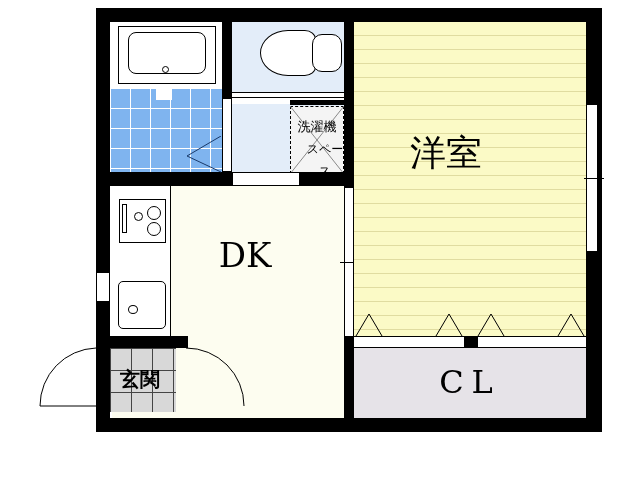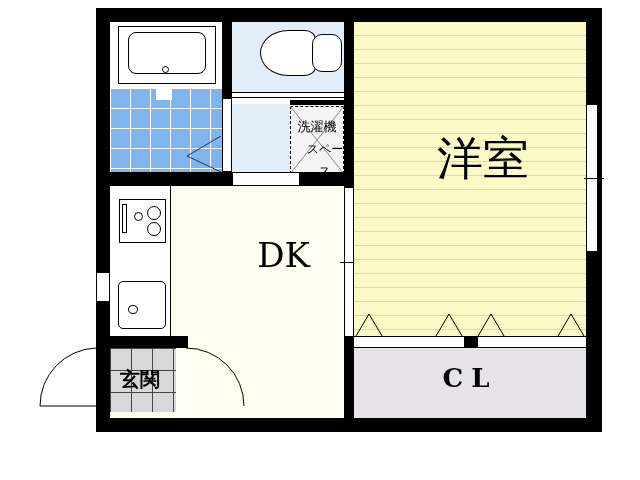--- a/index.html
+++ b/index.html
@@ -91,22 +91,22 @@
 
   <div class="abs" style="left:119px;top:199px;width:45px;height:42px;border:1px solid #000;background:#fff;"></div>
   <div class="abs" style="left:134px;top:212px;width:7px;height:7px;border:1px solid #000;border-radius:50%;"></div>
   <div class="abs" style="left:147px;top:206px;width:12px;height:12px;border:1px solid #000;border-radius:50%;"></div>
   <div class="abs" style="left:147px;top:222px;width:12px;height:12px;border:1px solid #000;border-radius:50%;"></div>
   <div class="abs" style="left:122px;top:204px;width:3px;height:27px;border:1px solid #000;"></div>
 
   <div class="abs" style="left:118px;top:281px;width:46px;height:46px;border:1px solid #000;border-radius:5px;background:#fff;"></div>
   <div class="abs" style="left:128px;top:305px;width:8px;height:7px;border:1px solid #000;border-radius:50%;"></div>
 
-  <div class="label" style="left:413px;top:132px;width:140px;font-size:46px;">
+  <div class="label" style="left:376px;top:132px;width:140px;font-size:36px;">
     <div>洋室</div>
   </div>
-  <div class="label" style="left:180px;top:236px;width:130px;font-size:34px;text-align:right;">
+  <div class="label" style="left:180px;top:236px;width:130px;font-size:34px;">
     <div>DK</div>
   </div>
-  <div class="label" style="left:410px;top:364px;width:120px;font-size:26px;letter-spacing:8px;font-weight:bold;">CL</div>
+  <div class="label" style="left:410px;top:364px;width:120px;font-size:32px;letter-spacing:8px;">CL</div>
   <div class="label" style="left:112px;top:368px;width:56px;font-family:'DejaVu Sans',sans-serif;font-size:20px;font-weight:bold;">玄関</div>
 
 </div>
 
 </body></html>

